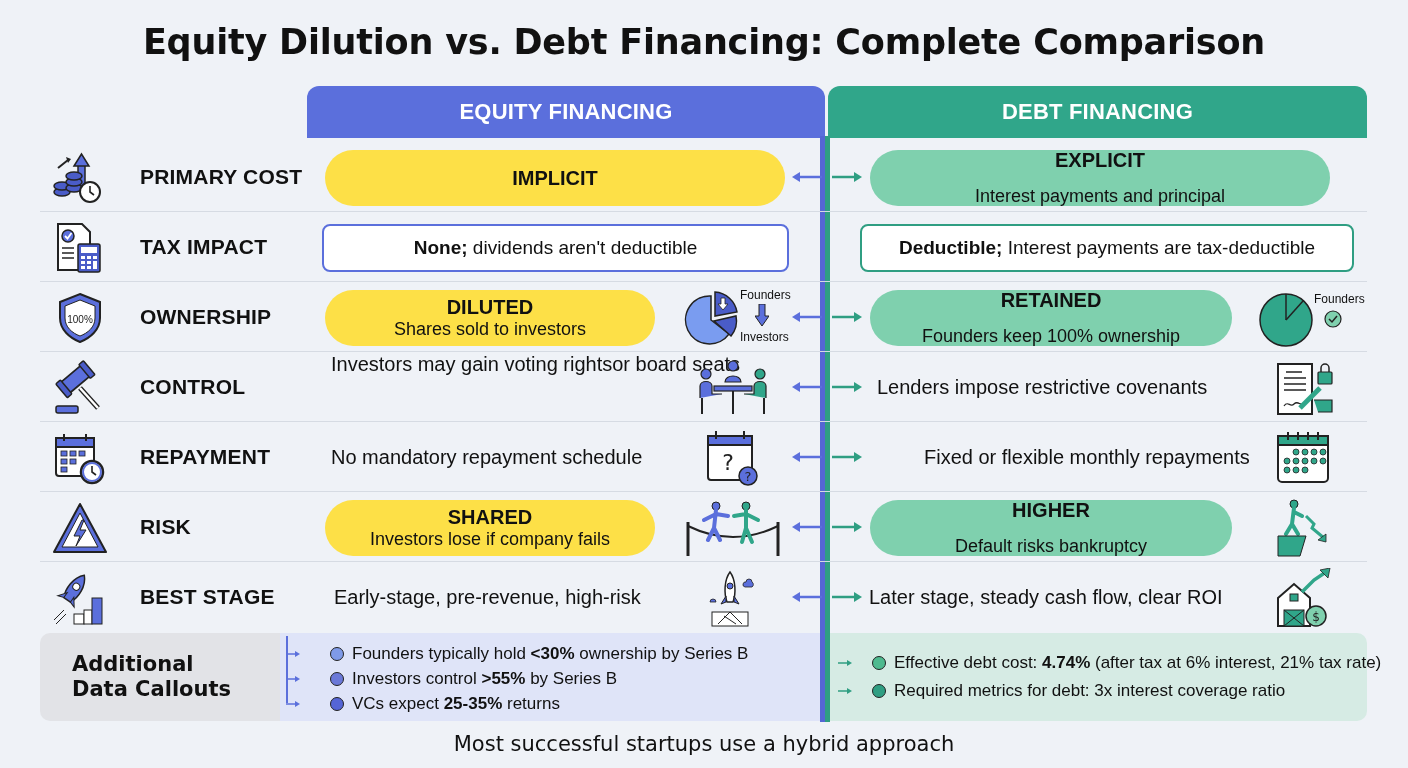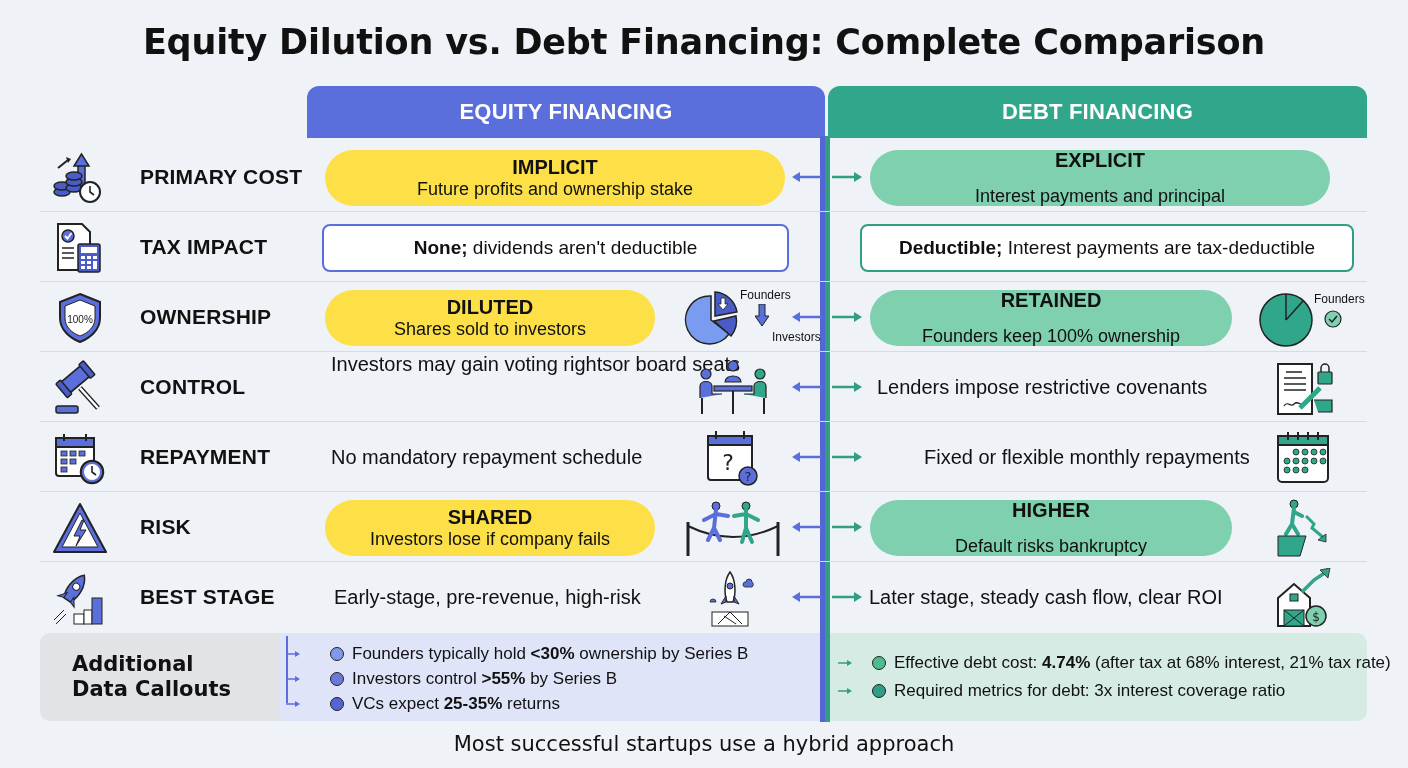--- a/index.html
+++ b/index.html
@@ -101,21 +101,20 @@
     <ellipse cx="10" cy="36" rx="8" ry="4" fill="#4a5cc8" stroke="#222" stroke-width="1.5"></ellipse>
     <ellipse cx="22" cy="38" rx="8" ry="4" fill="#4a5cc8" stroke="#222" stroke-width="1.5"></ellipse>
     <ellipse cx="22" cy="32" rx="8" ry="4" fill="#4a5cc8" stroke="#222" stroke-width="1.5"></ellipse>
     <ellipse cx="22" cy="26" rx="8" ry="4" fill="#4a5cc8" stroke="#222" stroke-width="1.5"></ellipse>
     <circle cx="38" cy="42" r="10" fill="#fff" stroke="#222" stroke-width="2"></circle>
     <polyline points="38,36 38,42 42,45" stroke="#222" stroke-width="1.6" fill="none"></polyline>
   </svg>
   <div class="label">PRIMARY COST</div>
   <div class="pill eq" style="left:285px;width:460px;">
     <span class="head">IMPLICIT</span>
-    <span class="sub">Future profits and ownership stake</span>
   </div>
   <svg class="arrow-l" viewBox="0 0 30 14">
       <line x1="4" y1="7" x2="30" y2="7" stroke="#5b6fdc" stroke-width="2.5"></line>
       <polygon points="0,7 8,2 8,12" fill="#5b6fdc"></polygon>
     </svg>
   <svg class="arrow-r" viewBox="0 0 30 14">
       <line x1="0" y1="7" x2="26" y2="7" stroke="#2f9e82" stroke-width="2.5"></line>
       <polygon points="30,7 22,2 22,12" fill="#2f9e82"></polygon>
     </svg>
   <div class="pill db" style="left:830px;width:460px;">
@@ -170,21 +169,21 @@
   <svg class="side-icon" style="left:643px;width:60px;" viewBox="0 0 60 60">
     <path d="M28 32 L28 8 A24 24 0 1 0 46 46 Z" fill="#7a9cf0" stroke="#222" stroke-width="1.5"></path>
     <path d="M32 28 L32 4 A24 24 0 0 1 54 24 Z" fill="#4a5cc8" stroke="#222" stroke-width="1.5"></path>
     <path d="M31 33 L53 28 A24 24 0 0 1 48 48 Z" fill="#4a5cc8" stroke="#222" stroke-width="1.5"></path>
     <polygon points="38,10 42,10 42,16 45,16 40,22 35,16 38,16" fill="#fff" stroke="#222" stroke-width="0.8"></polygon>
   </svg>
   <div style="position:absolute;left:700px;top:6px;font-size:12px;">Founders</div>
   <svg style="position:absolute;left:715px;top:22px;width:14px;height:22px;" viewBox="0 0 14 22">
       <polygon points="4,0 10,0 10,12 14,12 7,22 0,12 4,12" fill="#5b6fdc" stroke="#222" stroke-width="1"></polygon>
     </svg>
-  <div style="position:absolute;left:732px;top:48px;font-size:12px;">Investors</div>
+  <div style="position:absolute;left:700px;top:48px;font-size:12px;">Investors</div>
   <svg class="arrow-l" viewBox="0 0 30 14">
       <line x1="4" y1="7" x2="30" y2="7" stroke="#5b6fdc" stroke-width="2.5"></line>
       <polygon points="0,7 8,2 8,12" fill="#5b6fdc"></polygon>
     </svg>
   <svg class="arrow-r" viewBox="0 0 30 14">
       <line x1="0" y1="7" x2="26" y2="7" stroke="#2f9e82" stroke-width="2.5"></line>
       <polygon points="30,7 22,2 22,12" fill="#2f9e82"></polygon>
     </svg>
   <div class="pill db" style="left:830px;width:362px;">
     <span class="head">RETAINED</span>
@@ -448,21 +447,21 @@
 <div class="tree-line"></div>
 <div class="callouts-db">
   <div class="callout-item">
     <svg class="tick" style="left:-34px;width:14px;" viewBox="0 0 14 10">
         <line x1="0" y1="5" x2="10" y2="5" stroke="#2f9e82" stroke-width="1.5"></line>
         <polygon points="14,5 9,2 9,8" fill="#2f9e82"></polygon>
       </svg>
     <span class="bullet" style="background:#4fba8f;"></span>
     <span style="white-space:pre">Effective debt cost: </span>
       <b>4.74%</b>
-      <span style="white-space:pre"> (after tax at 68% interest, 21% tax rate)</span>
+      <span style="white-space:pre"> (after tax at 6% interest, 21% tax rate)</span>
   </div>
   <div class="callout-item">
     <svg class="tick" style="left:-34px;width:14px;" viewBox="0 0 14 10">
         <line x1="0" y1="5" x2="10" y2="5" stroke="#2f9e82" stroke-width="1.5"></line>
         <polygon points="14,5 9,2 9,8" fill="#2f9e82"></polygon>
       </svg>
     <span class="bullet" style="background:#2f9e82;"></span>
     <span style="white-space:pre">Required metrics for debt: 3x interest coverage ratio</span>
   </div>
 </div>

